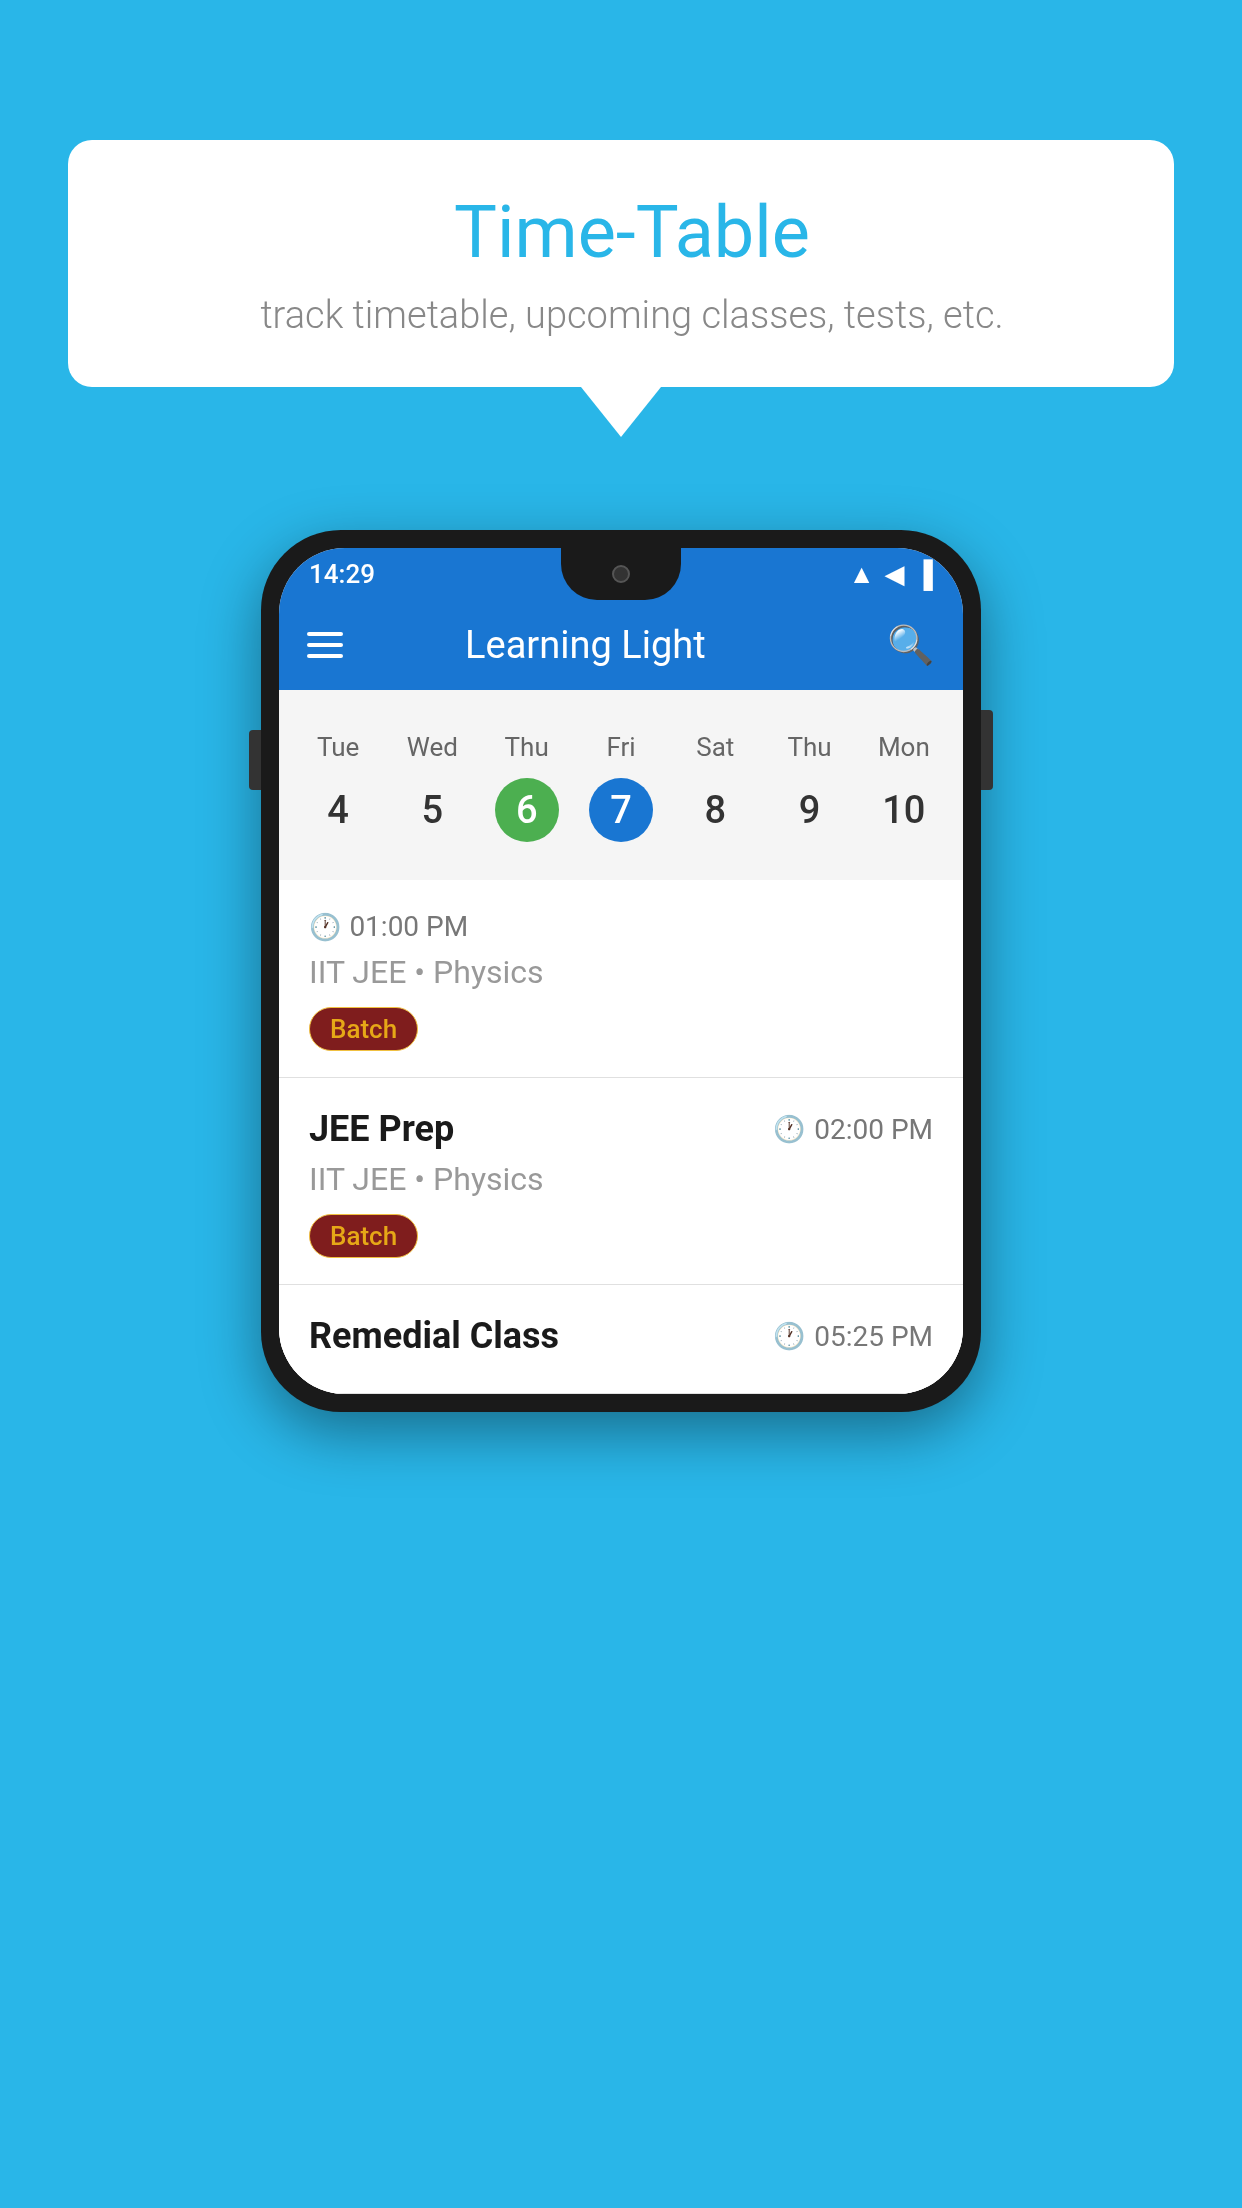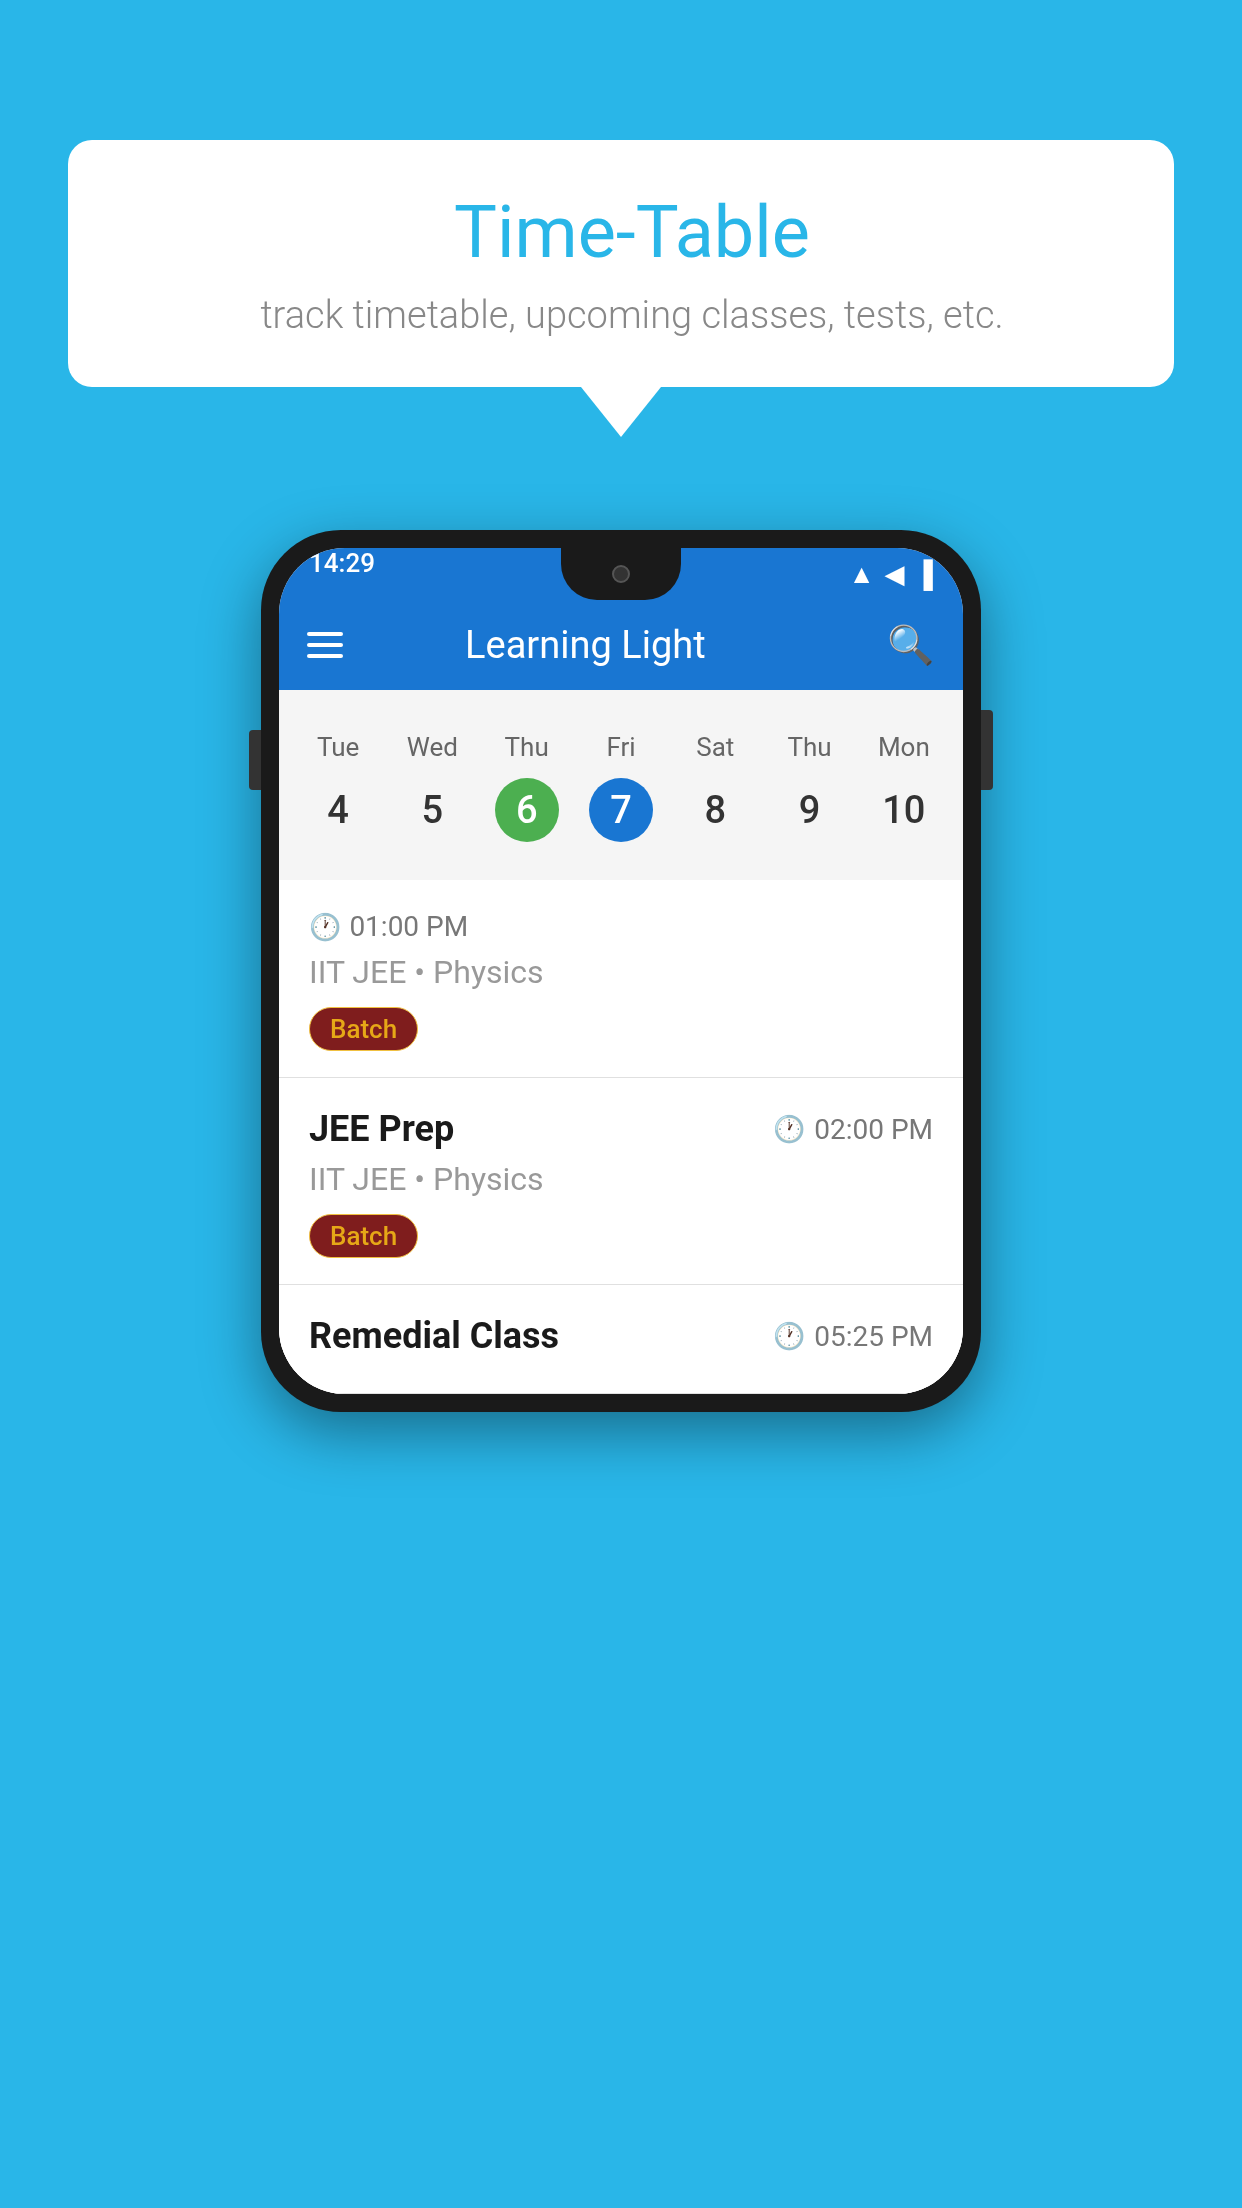--- a/index.html
+++ b/index.html
@@ -98,20 +98,21 @@
       overflow: hidden;
       position: relative;
     }
 
     
     .status-bar {
       background: #1976d2;
       color: white;
       height: 52px;
       display: flex;
+      align-items: center;
       justify-content: space-between;
       padding: 0 30px;
       font-size: 26px;
       position: relative;
       z-index: 10;
     }
 
     .status-time {
       font-weight: 500;
     }

